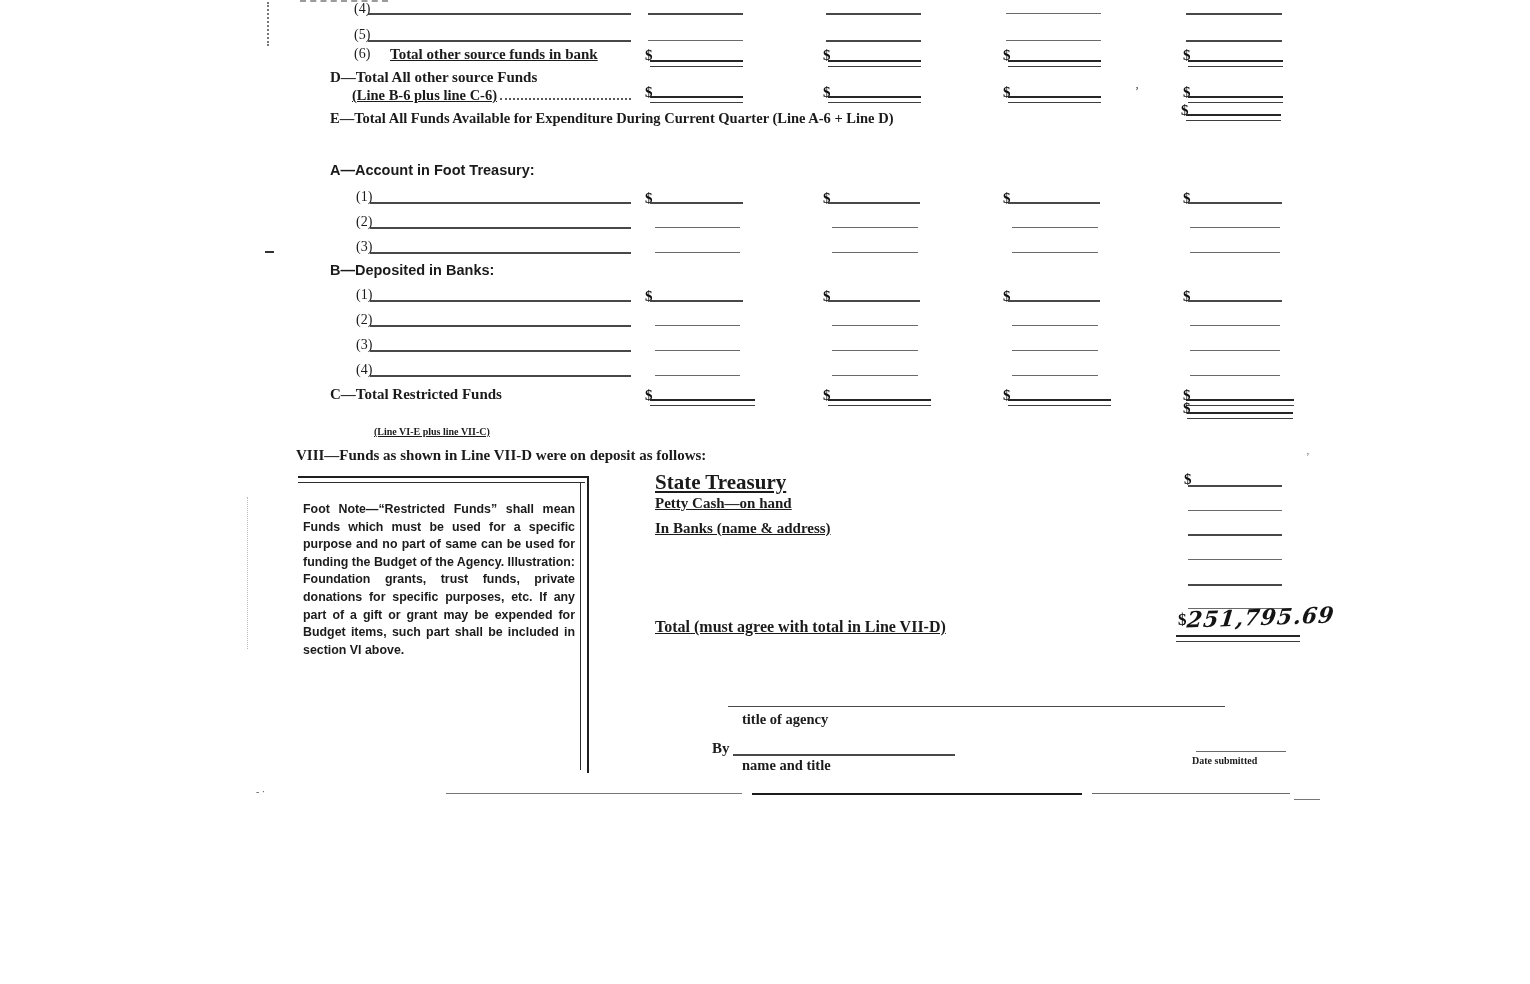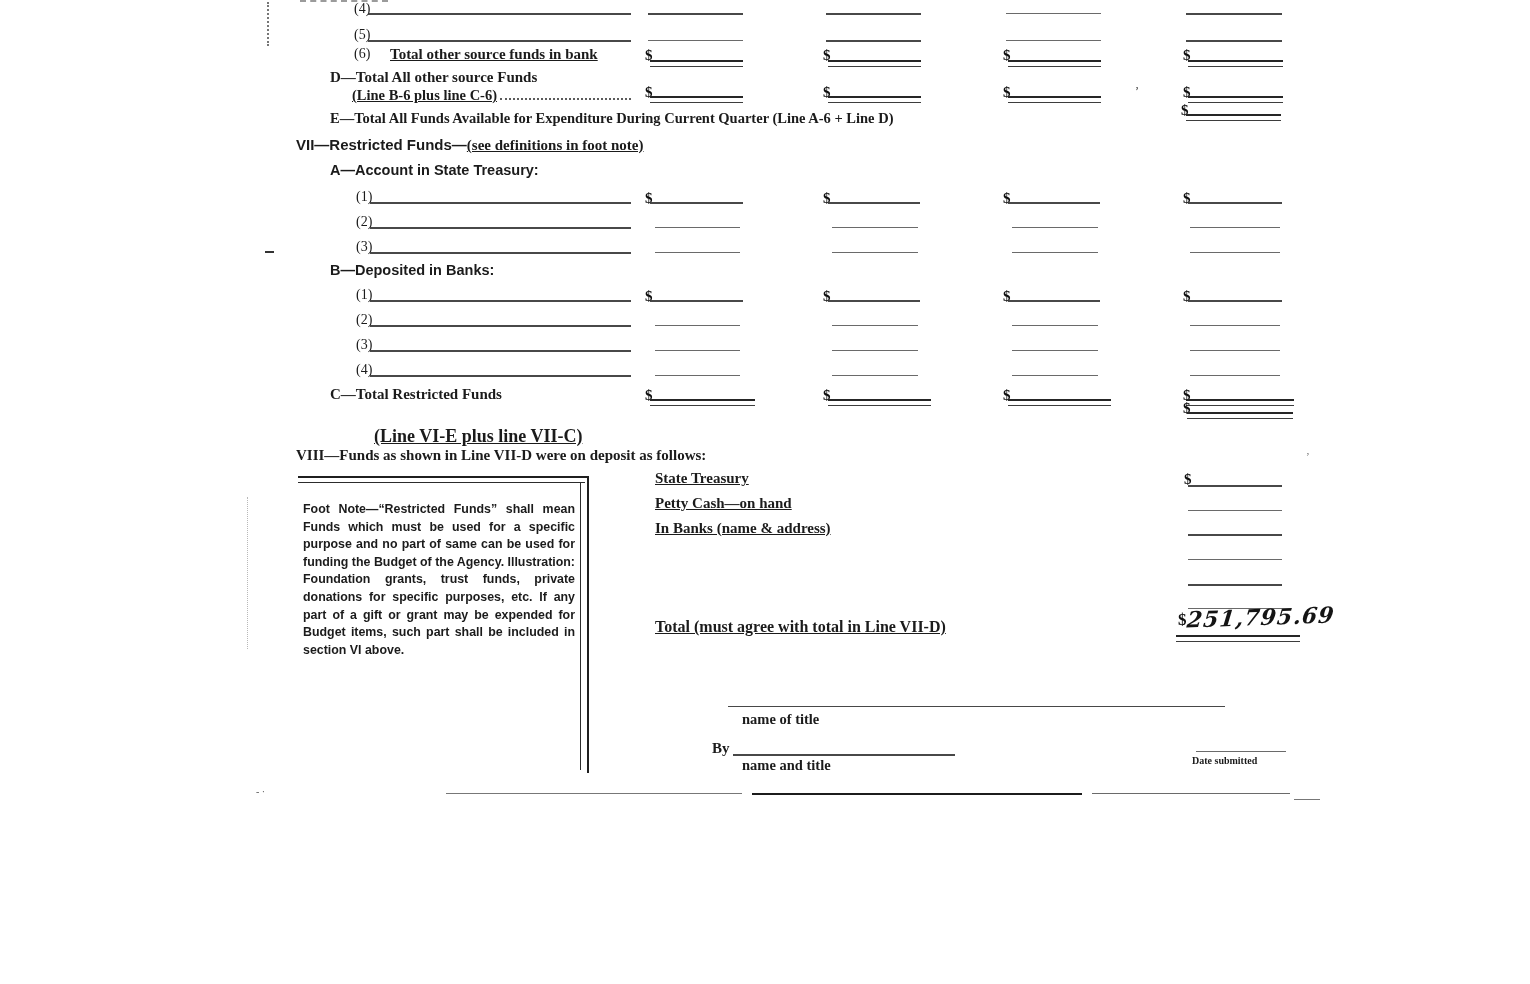--- a/index.html
+++ b/index.html
@@ -65,25 +65,22 @@
   <span class="ds" style="left:1183px;top:84px;">$</span>
   <div class="dbl" style="left:650px;top:96px;width:93px;"></div>
   <div class="dbl" style="left:828px;top:96px;width:93px;"></div>
   <div class="dbl" style="left:1008px;top:96px;width:93px;"></div>
   <div class="dbl" style="left:1188px;top:96px;width:95px;"></div>
 
   <div class="t b" style="left:330px;top:110px;font-size:14.5px;text-align:center;">E—Total All Funds Available for Expenditure During Current Quarter (Line A-6 + Line D)</div>
   <span class="ds" style="left:1181px;top:102px;">$</span>
   <div class="dbl" style="left:1186px;top:114px;width:95px;"></div>
 
-  <div class="t" style="left:296px;top:136px;font-size:15px;">
-    <span class="sans b">VII—Restricted Funds—</span><span class="sb">(see definitions in foot note)</span>
-  </div>
 
-  <div class="t sans b" style="left:330px;top:162px;font-size:14.5px;">A—Account in State Treasury:</div>
+  <div class="t sans b" style="left:330px;top:162px;font-size:14.5px;">A—Account in Foot Treasury:</div>
 
   <div class="t" style="left:356px;top:189px;font-size:14px;">(1)</div>
   <div class="ln" style="left:370px;top:202px;width:261px;"></div>
   <span class="ds" style="left:645px;top:190px;">$</span>
   <span class="ds" style="left:823px;top:190px;">$</span>
   <span class="ds" style="left:1003px;top:190px;">$</span>
   <span class="ds" style="left:1183px;top:190px;">$</span>
   <div class="ln" style="left:650px;top:202px;width:93px;"></div>
   <div class="ln" style="left:828px;top:202px;width:92px;"></div>
   <div class="ln" style="left:1008px;top:202px;width:92px;"></div>
@@ -140,53 +137,53 @@
   <div class="t b" style="left:330px;top:386px;font-size:15px;">C—Total Restricted Funds</div>
   <span class="ds" style="left:645px;top:387px;">$</span>
   <span class="ds" style="left:823px;top:387px;">$</span>
   <span class="ds" style="left:1003px;top:387px;">$</span>
   <span class="ds" style="left:1183px;top:387px;">$</span>
   <div class="dbl" style="left:650px;top:399px;width:105px;"></div>
   <div class="dbl" style="left:828px;top:399px;width:103px;"></div>
   <div class="dbl" style="left:1008px;top:399px;width:103px;"></div>
   <div class="dbl" style="left:1186px;top:399px;width:108px;"></div>
 
-  <div class="t sb" style="left:374px;top:426px;font-size:18px;">(Line VI-E plus line VII-C)</div>
+  <div class="t sb" style="left:374px;top:426px;font-size:10px;">(Line VI-E plus line VII-C)</div>
   <span class="ds" style="left:1183px;top:400px;">$</span>
   <div class="dbl" style="left:1187px;top:412px;width:106px;"></div>
 
   <div class="t b" style="left:296px;top:447px;font-size:15px;">VIII—Funds as shown in Line VII-D were on deposit as follows:</div>
 
   <div style="position:absolute;left:298px;top:476px;width:291px;border-top:2.5px solid #1f1f1f;"></div>
   <div style="position:absolute;left:298px;top:482px;width:287px;border-top:1.8px solid #2c2c2c;"></div>
   <div style="position:absolute;left:587px;top:476px;height:297px;border-left:2.5px solid #1f1f1f;"></div>
   <div style="position:absolute;left:580px;top:482px;height:288px;border-left:1.8px solid #2c2c2c;"></div>
   <div class="t sans b wrap" style="left:303px;top:501px;width:272px;font-size:12.4px;line-height:17.6px;">Foot Note—“Restricted Funds” shall mean Funds which must be used for a specific purpose and no part of same can be used for funding the Budget of the Agency.  Illustration: Foundation grants, trust funds, private donations for specific purposes, etc. If any part of a gift or grant may be expended for Budget items, such part shall be included in section VI above.</div>
 
-  <div class="t sb" style="left:655px;top:470px;font-size:15px;">State Treasury</div>
+  <div class="t sb" style="left:655px;top:470px;font-size:21px;">State Treasury</div>
   <div class="t sb" style="left:655px;top:495px;font-size:15px;">Petty Cash—on hand</div>
   <div class="t sb" style="left:655px;top:520px;font-size:15px;">In Banks (name &amp; address)</div>
 
   <span class="ds" style="left:1184px;top:471px;">$</span>
   <div class="ln" style="left:1188px;top:485px;width:94px;"></div>
   <div class="ln thin" style="left:1188px;top:510px;width:94px;"></div>
   <div class="ln" style="left:1188px;top:534px;width:94px;"></div>
   <div class="ln thin" style="left:1188px;top:559px;width:94px;"></div>
   <div class="ln" style="left:1188px;top:584px;width:94px;"></div>
   <div class="ln thin" style="left:1188px;top:608px;width:94px;"></div>
 
   <div class="t sb" style="left:655px;top:618px;font-size:16px;">Total (must agree with total in Line VII-D)</div>
   <div class="t" style="left:1178px;top:604px;">
     <span class="ds" style="position:static;font-size:17px;">$</span><span class="hand">251,795.69</span>
   </div>
   <div class="dbl" style="left:1176px;top:635px;width:124px;"></div>
 
 
   <div class="ln" style="left:728px;top:706px;width:497px;border-bottom-width:1.8px;"></div>
-  <div class="t b" style="left:742px;top:711px;font-size:14.5px;">name of title</div>
+  <div class="t b" style="left:742px;top:711px;font-size:14.5px;">title of agency</div>
 
   <div class="t b" style="left:712px;top:740px;font-size:15px;">By</div>
   <div class="ln" style="left:733px;top:754px;width:222px;"></div>
   <div class="t b" style="left:742px;top:757px;font-size:14.5px;">name and title</div>
 
   <div class="ln thin" style="left:1196px;top:751px;width:90px;"></div>
   <div class="t b" style="left:1192px;top:755px;font-size:10px;">Date submitted</div>
 
   <div style="position:absolute;left:446px;top:793px;width:296px;border-top:1.5px solid #777;"></div>
   <div style="position:absolute;left:752px;top:793px;width:330px;border-top:2.5px solid #1c1c1c;"></div>

